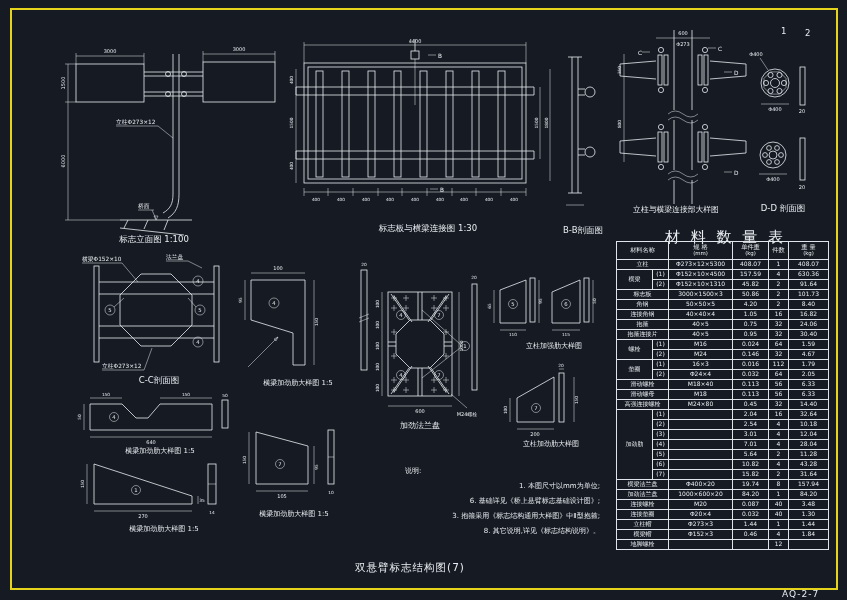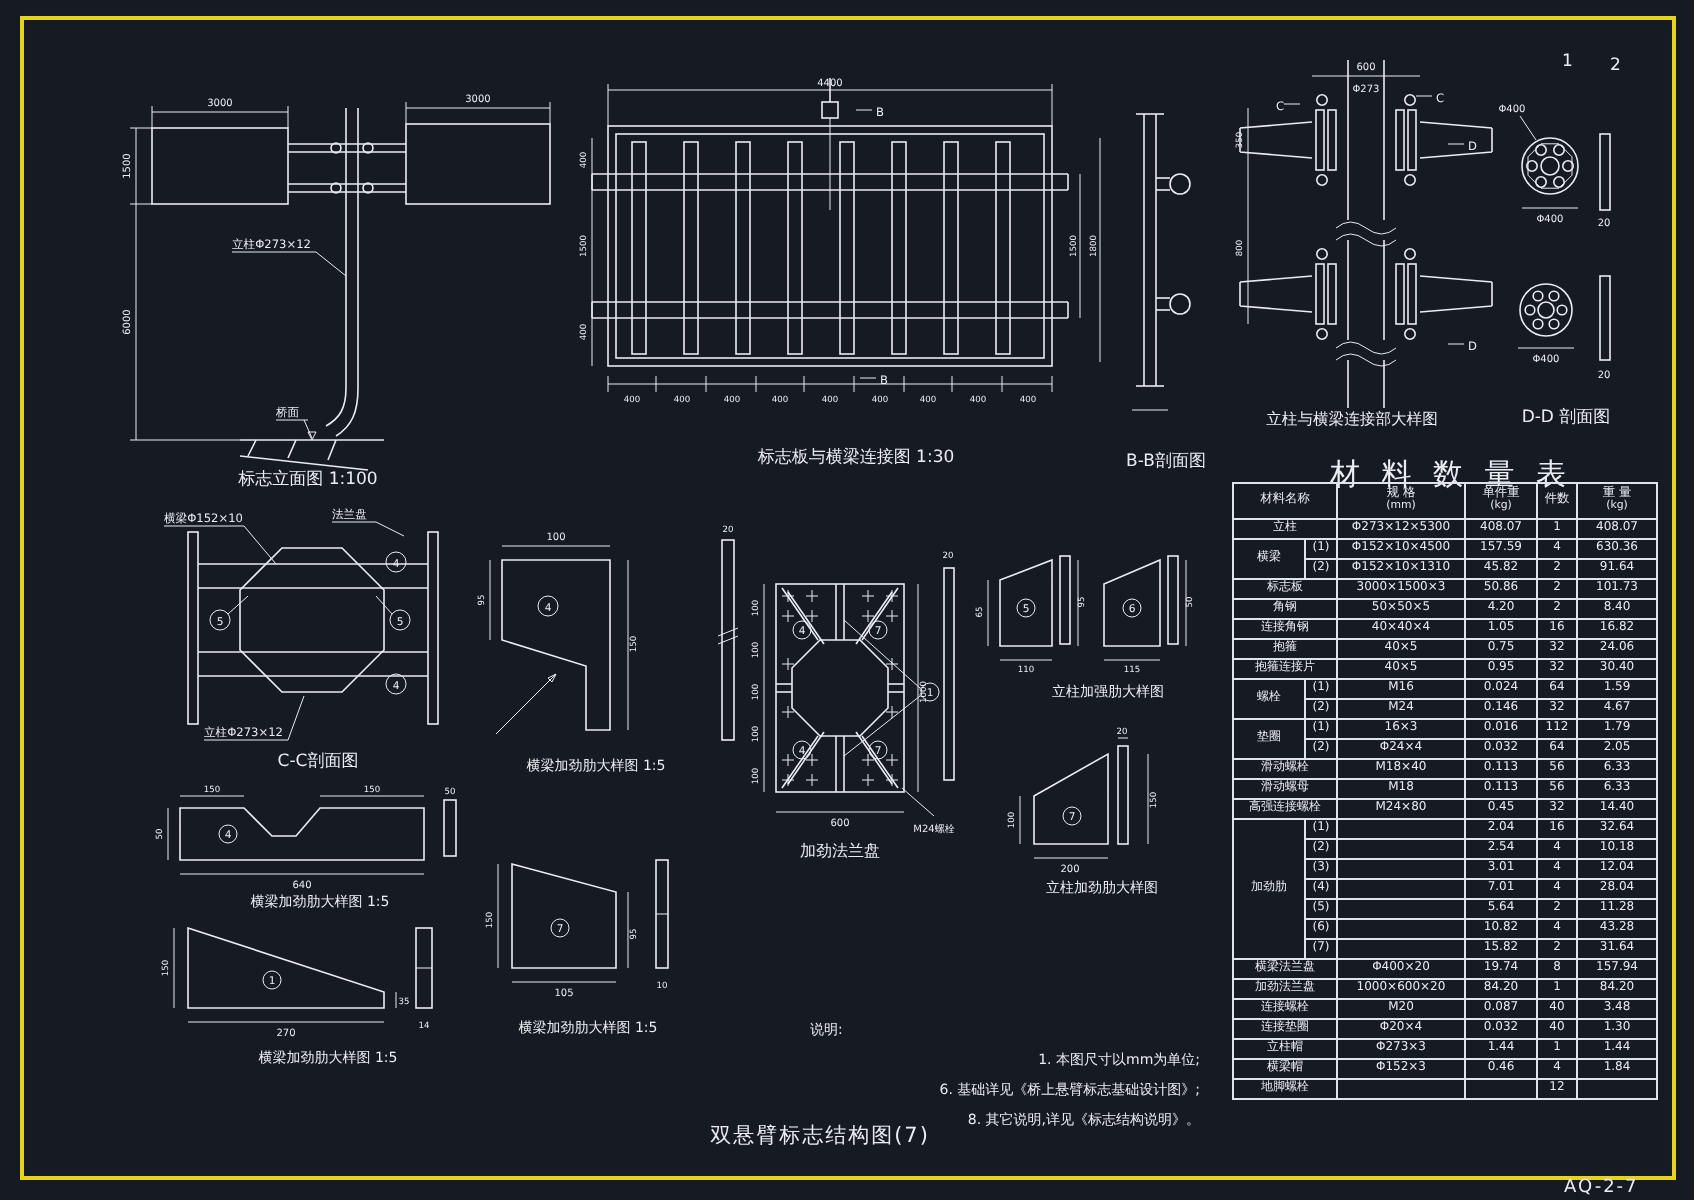--- a/index.html
+++ b/index.html
@@ -18,21 +18,21 @@
   .lab{font-size:5.8px;}
   .mark{font-size:5.3px;text-anchor:middle;}
   .pagenum{position:absolute;font-size:8.5px;color:#e9edf2;}
   .tbl-title{position:absolute;left:616px;top:228px;width:219px;text-align:center;
              font-size:15px;letter-spacing:3px;}
   table.mat{position:absolute;left:616px;top:241px;border-collapse:collapse;table-layout:fixed;}
   table.mat th,table.mat td{border:1px solid #dfe3ea;font-weight:normal;text-align:center;
       padding:0;font-size:6px;line-height:1.1;height:9px;overflow:hidden;white-space:nowrap;color:#e9edf2;}
   table.mat th{font-size:6.2px;height:17px;}
   table.mat th .u{font-size:5.4px;}
-  .notes{position:absolute;left:405px;top:464px;width:195px;font-size:7px;line-height:15px;margin-top:44px;}
+  .notes{position:absolute;left:405px;top:464px;width:195px;font-size:7px;line-height:15px;}
   .notes .item{padding-left:8px;text-align:right;}
   .sheet-title{position:absolute;left:300px;top:561px;width:220px;text-align:center;font-size:10.5px;letter-spacing:1px;}
   .dwg-no{position:absolute;left:782px;top:589px;font-size:9px;letter-spacing:1px;}
 </style>
 </head>
 <body>
 
 <div class="sheet">
   <div class="frame"></div>
 
@@ -732,18 +732,19 @@
           <td>12</td>
           <td></td>
         </tr>
       </tbody>
   </table>
 
   <div class="notes">
     <div>说明:</div>
     <div class="item">1. 本图尺寸以mm为单位;</div>
     <div class="item">6. 基础详见《桥上悬臂标志基础设计图》;</div>
+    <div class="item">3. 抱箍采用《标志结构通用大样图》中Ⅱ型抱箍;</div>
     <div class="item">8. 其它说明,详见《标志结构说明》。</div>
   </div>
 
   <div class="sheet-title">双悬臂标志结构图(7)</div>
   <div class="dwg-no">AQ-2-7</div>
 </div>
 
 </body></html>

